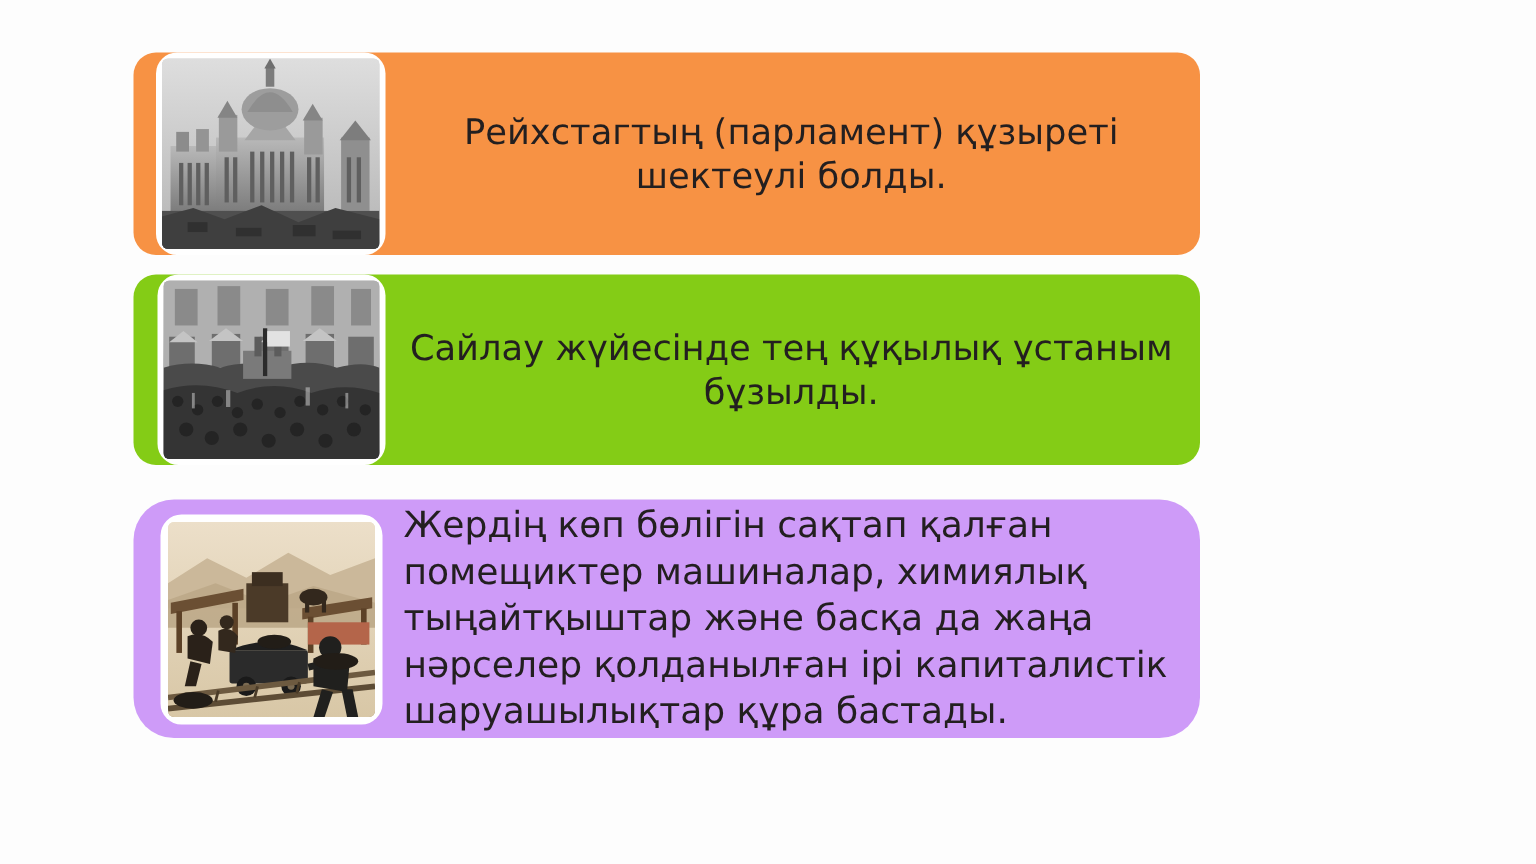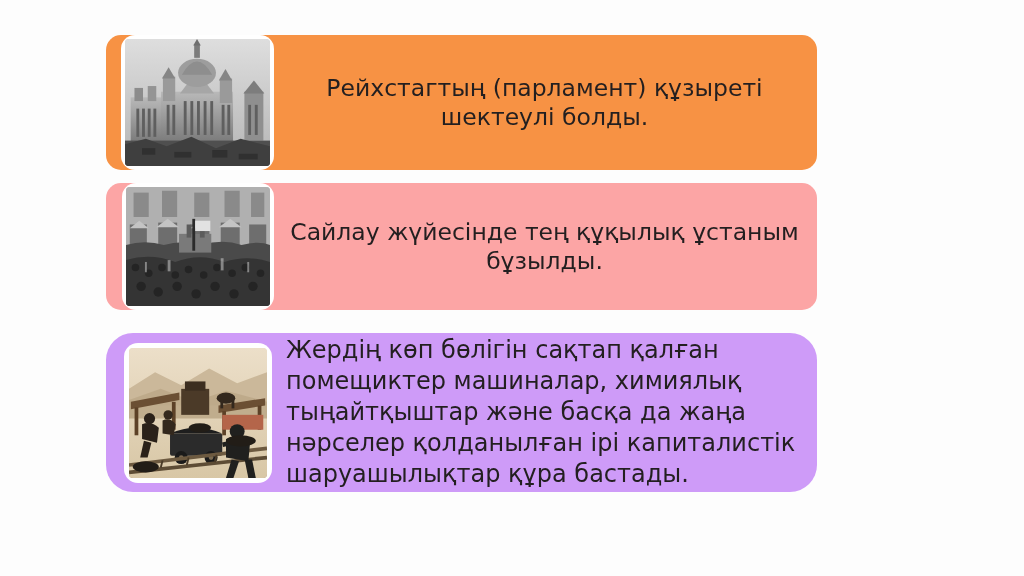--- a/index.html
+++ b/index.html
@@ -17,21 +17,21 @@
 
   .slide {
     position: relative;
     width: 1024px;
     height: 576px;
     background: #fdfdfd;
   }
 
   .rows {
     position: absolute;
-    left: 106px;
+    left: 89px;
     top: 35px;
     width: 711px;
   }
 
   .row {
     position: relative;
     display: flex;
     align-items: center;
     border-radius: 14px;
     box-sizing: border-box;
@@ -39,21 +39,21 @@
   }
 
   .row-1 {
     height: 135px;
     background: #f79244;
     border-radius: 15px;
     margin-bottom: 13px;
   }
   .row-2 {
     height: 127px;
-    background: #fca5a5;
+    background: #84cc16;
     border-radius: 15px;
     margin-bottom: 23px;
   }
   .row-3 {
     height: 159px;
     background: #ce9bf8;
     border-radius: 27px;
   }
 
   

